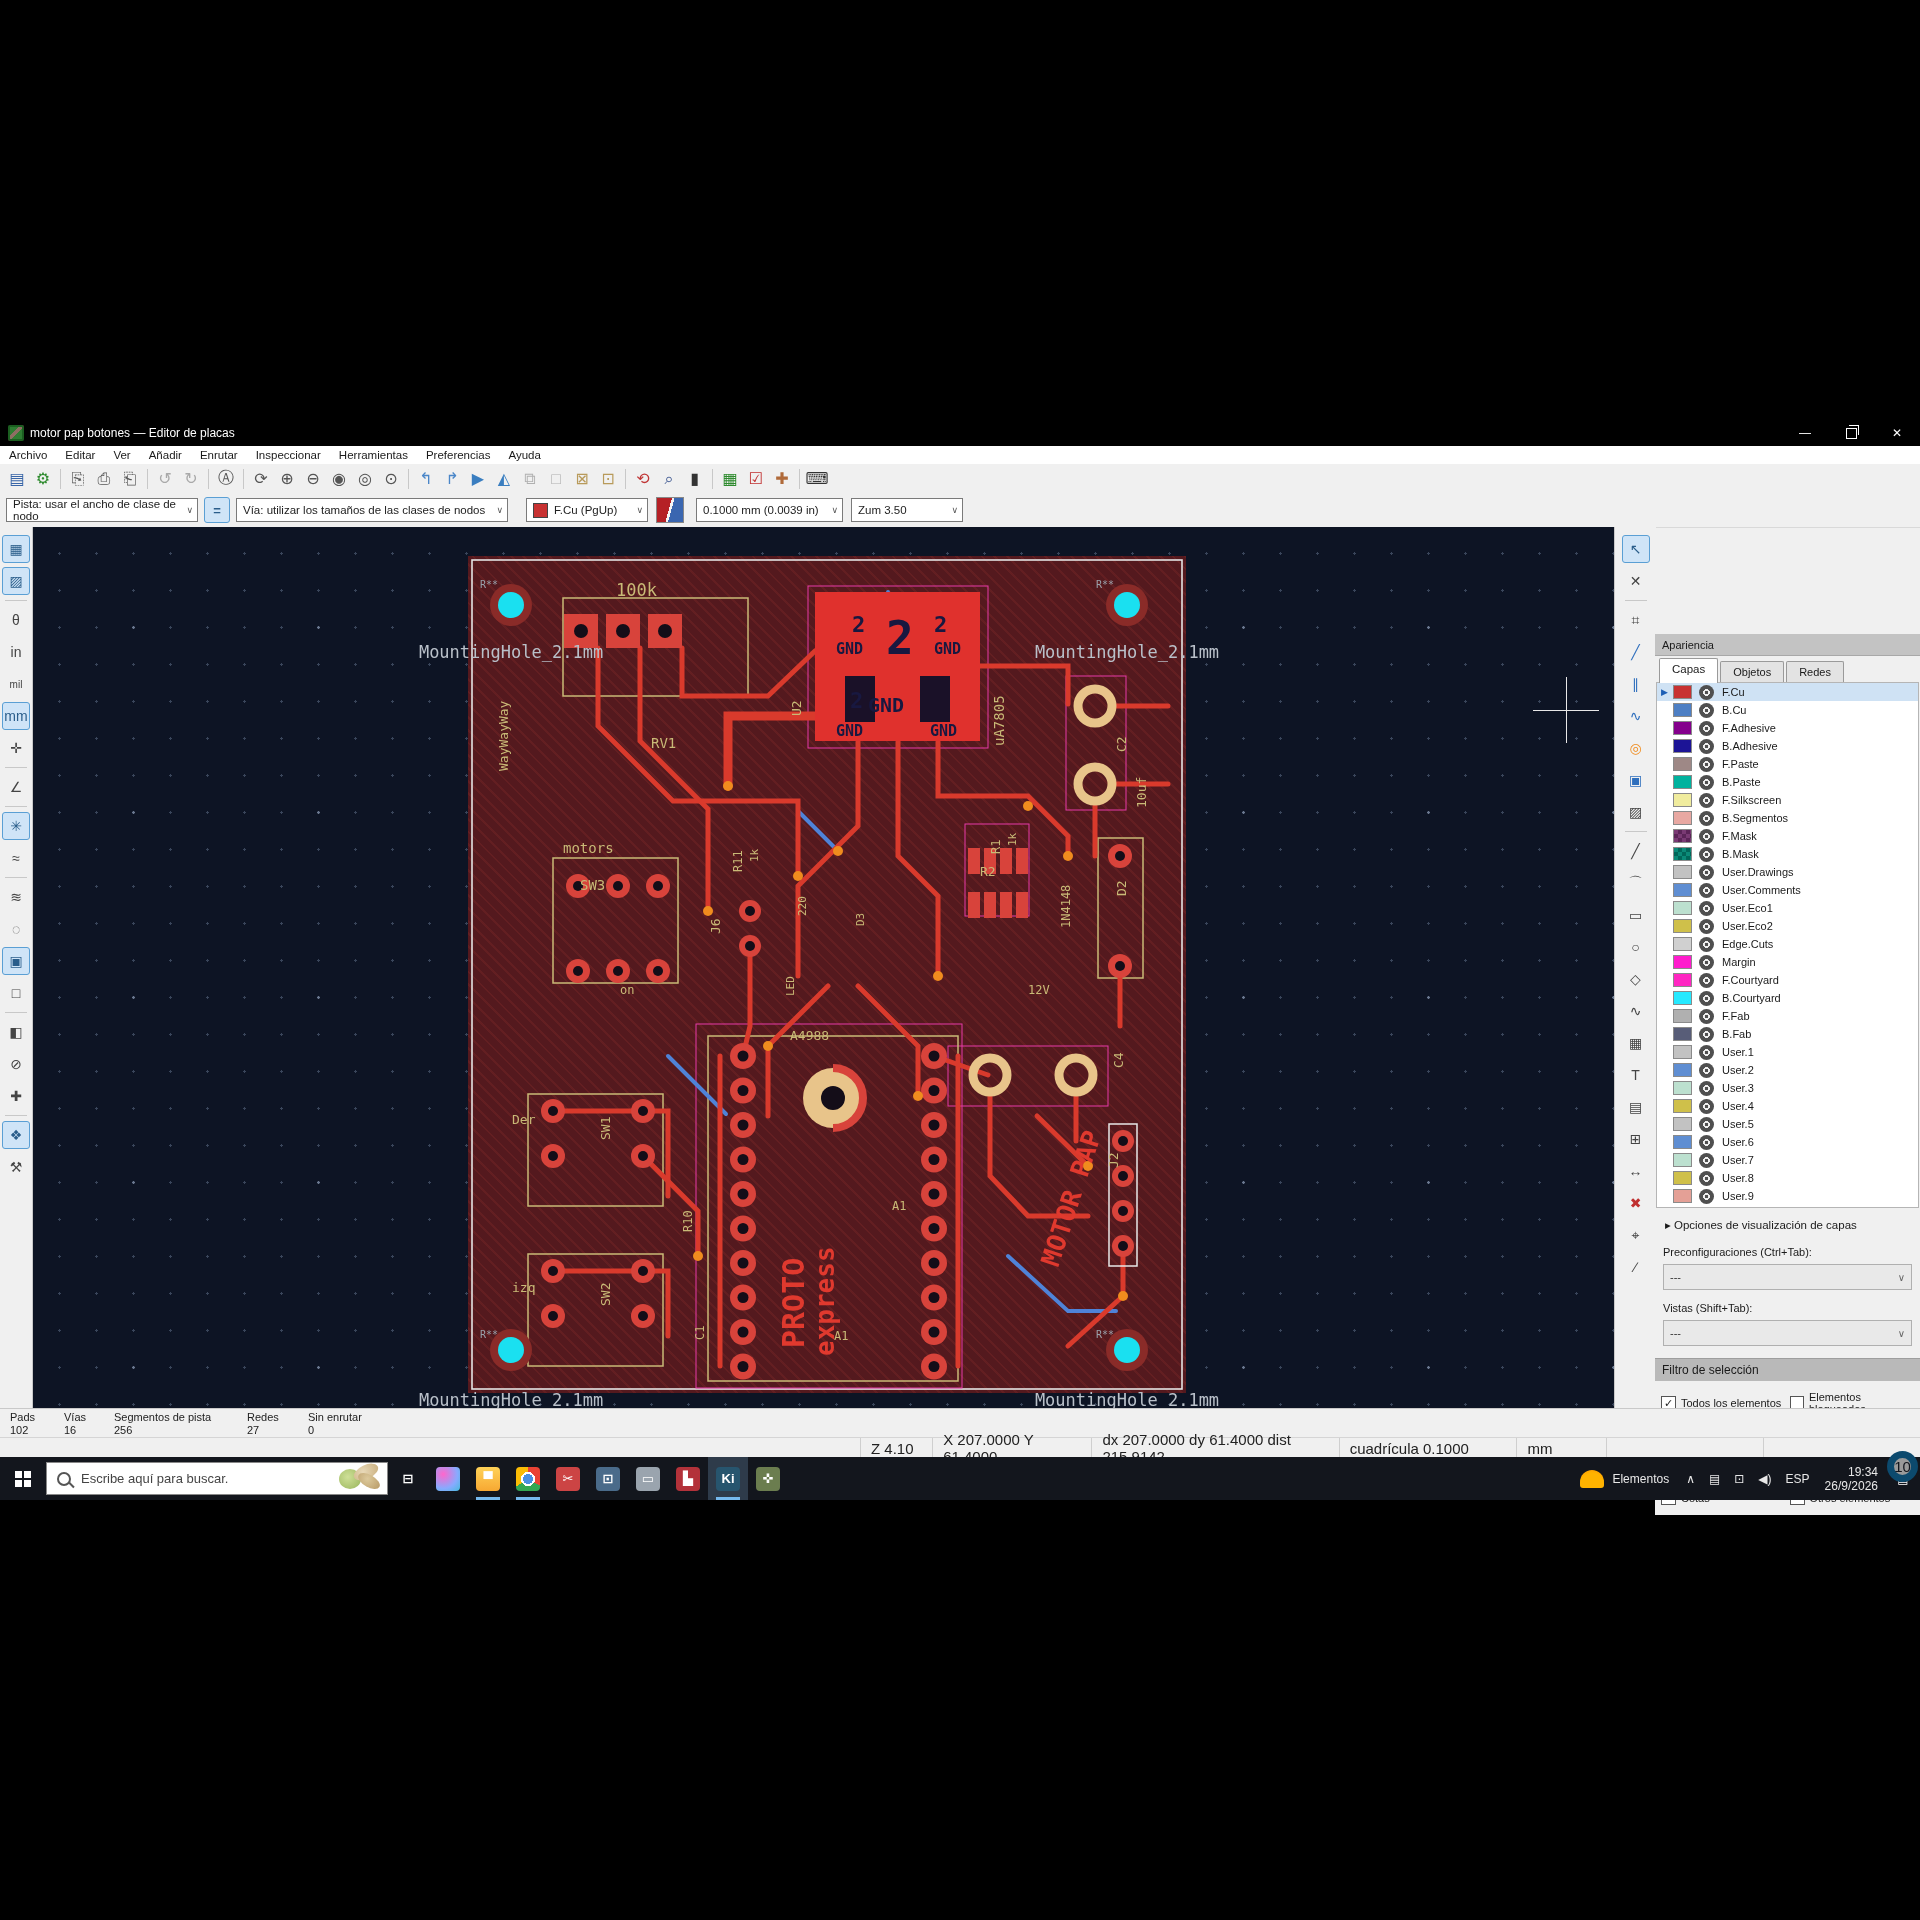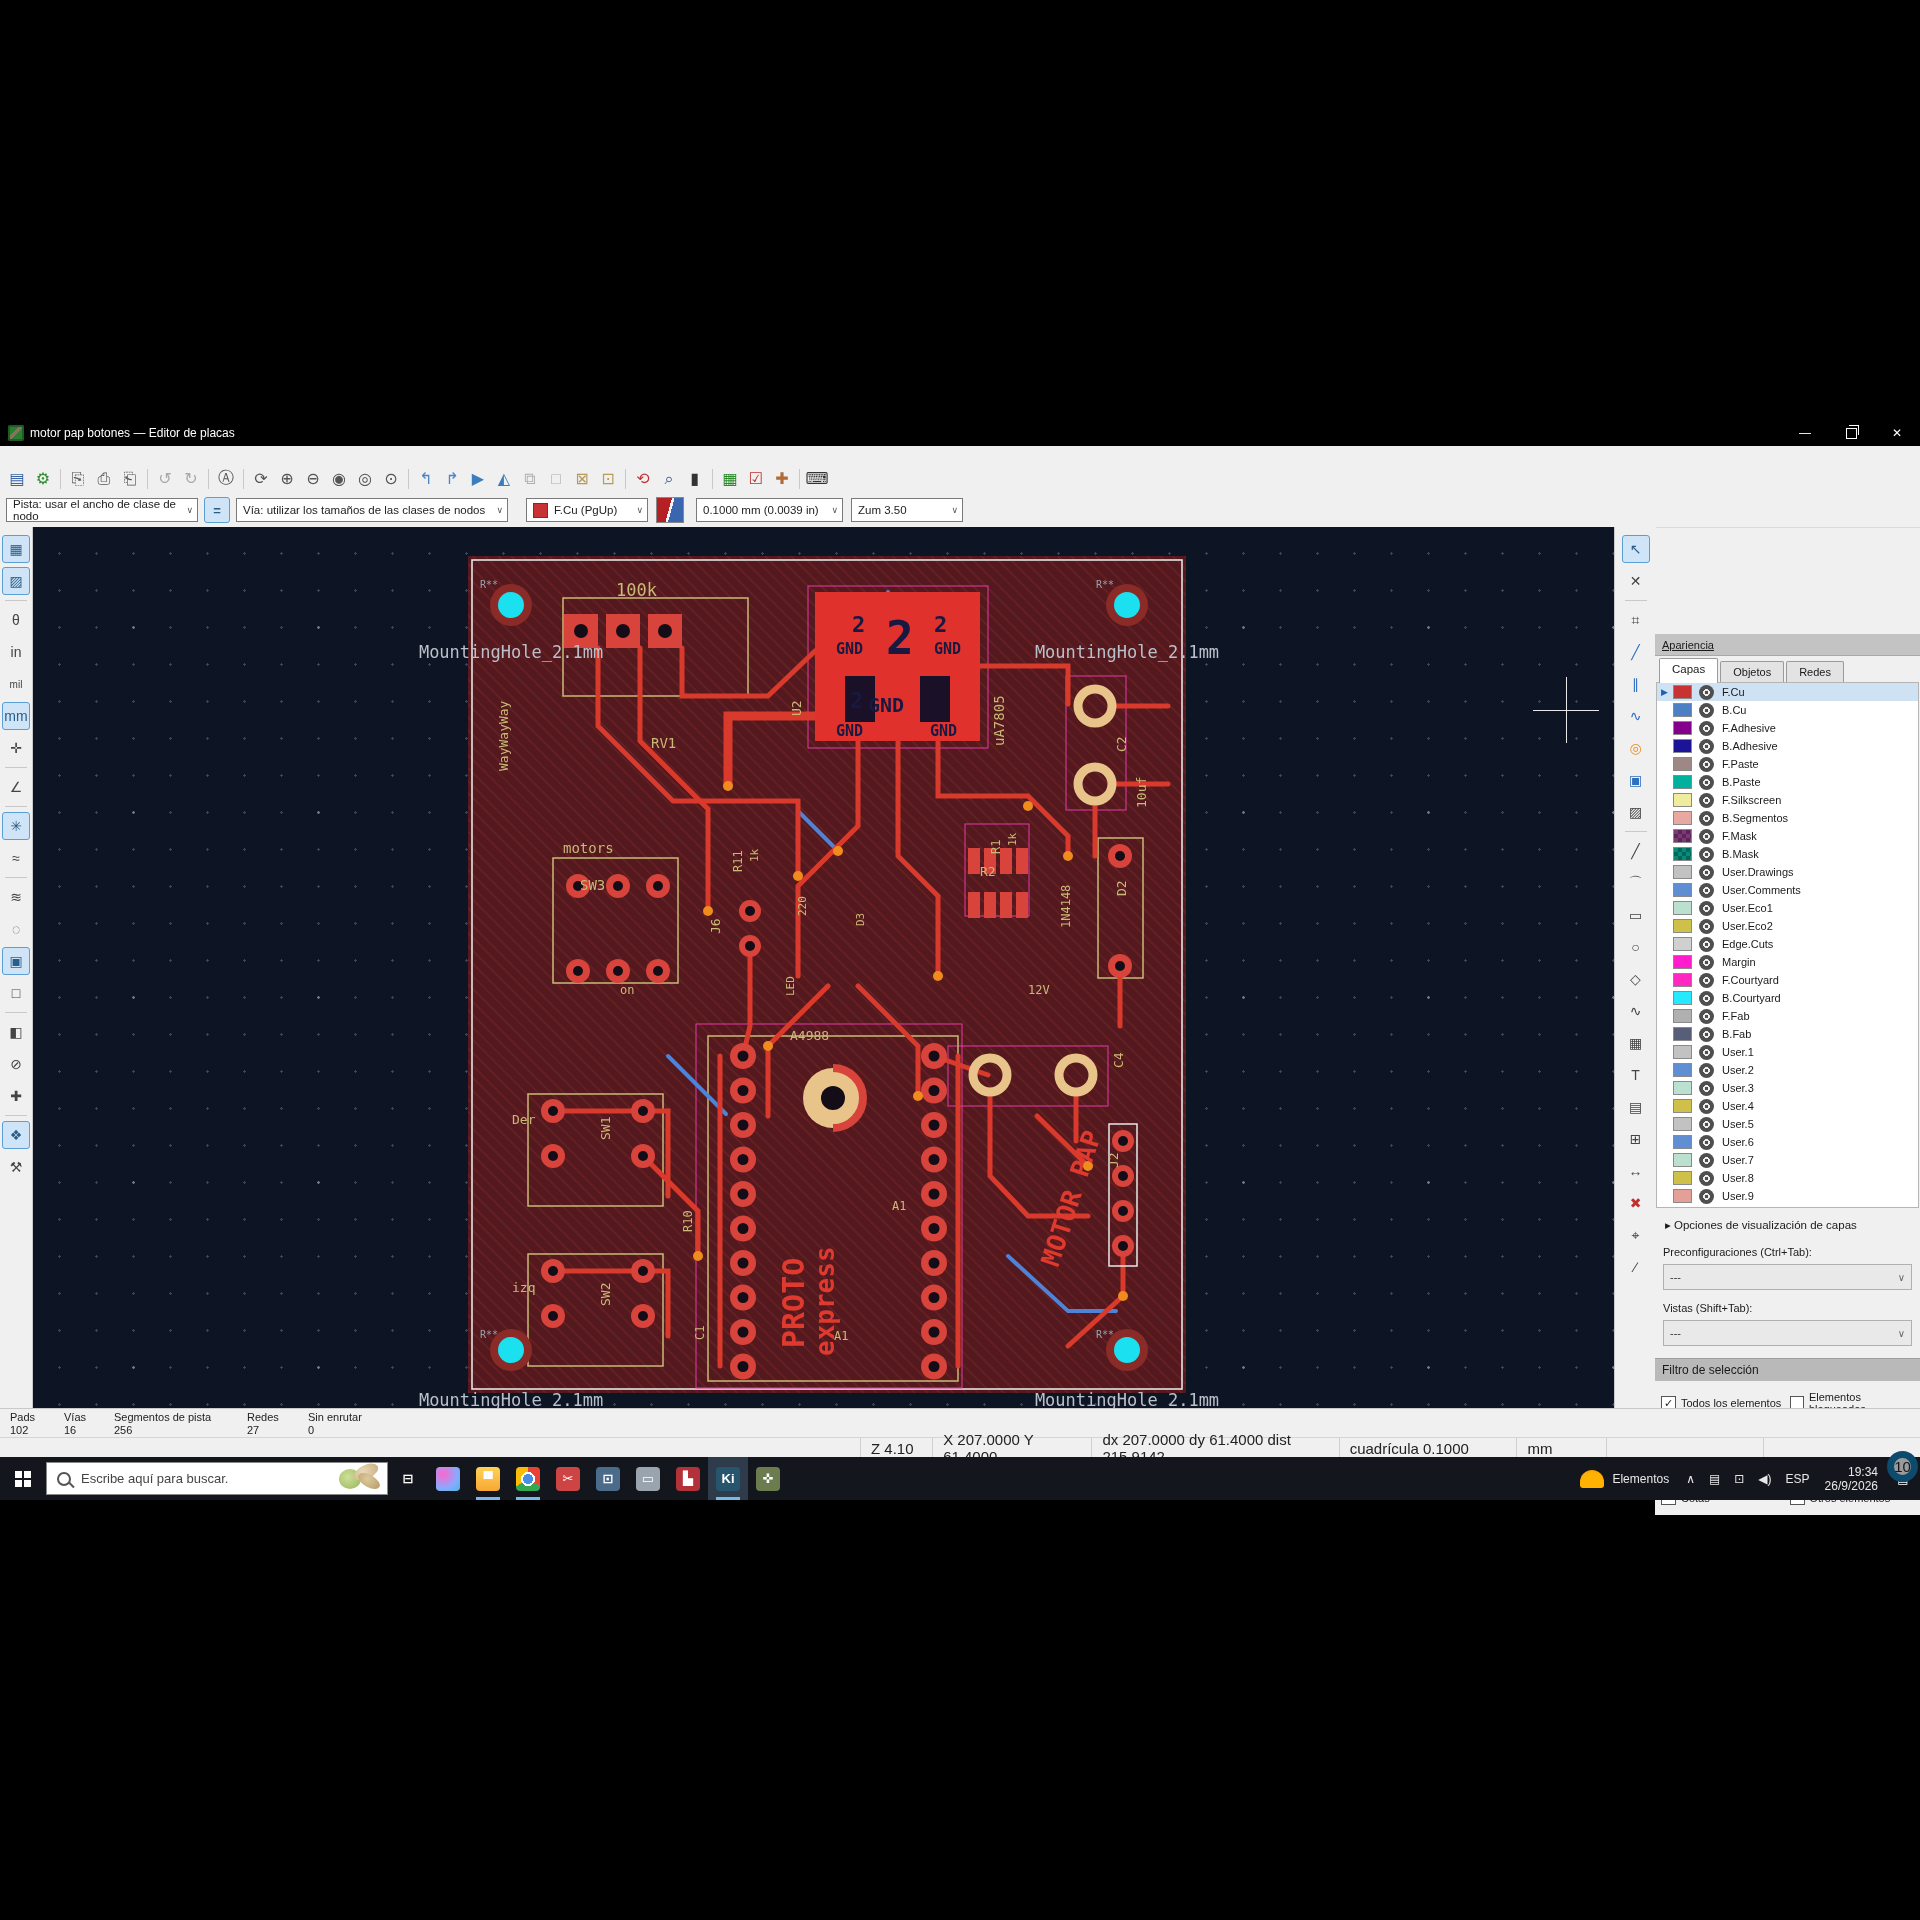--- a/index.html
+++ b/index.html
@@ -56,21 +56,21 @@
   #crosshair-h{position:absolute;left:1500px;top:183px;width:66px;height:1px;background:#e8e8e8;}
   #crosshair-v{position:absolute;left:1533px;top:150px;width:1px;height:66px;background:#e8e8e8;}
 
   
   #board{position:absolute;left:435px;top:29px;width:718px;height:837px;background:#54191e;
     background-image:repeating-linear-gradient(45deg,rgba(230,80,64,.10) 0 2px,transparent 2px 9px);}
   #board svg{overflow:visible;}
 
   
   #panel{position:absolute;left:1655px;top:107px;width:265px;height:881px;background:#f0f0f0;font-size:11px;color:#1a1a1a;}
-  #panel-header{height:21px;background:#c3c3c3;display:flex;align-items:center;padding-left:7px;border-bottom:1px solid #a8a8a8;text-decoration:underline;}
+  #panel-header{height:21px;background:#c3c3c3;display:flex;align-items:center;padding-left:7px;border-bottom:1px solid #a8a8a8;}
   #tabs{display:flex;align-items:flex-end;height:26px;padding-left:4px;background:#f0f0f0;}
   .tab{padding:4px 12px;border:1px solid #9a9a9a;border-bottom:none;margin-right:2px;background:#e3e3e3;border-radius:2px 2px 0 0;}
   .tab.active{background:#fff;font-size:11.5px;position:relative;top:1px;height:16px;}
   #layerlist{background:#fff;border:1px solid #b5b5b5;margin:0 1px;height:524px;overflow:hidden;}
   .lrow{height:18px;display:flex;align-items:center;padding-left:4px;}
   .lrow.sel{background:#cfe2f4;}
   .larr{width:12px;color:#1d5fb5;font-size:9px;visibility:hidden;}
   .lrow.sel .larr{visibility:visible;}
   .lsw{width:17px;height:12px;border:1px solid #8a8a8a;margin-right:7px;}
   .leye{width:15px;height:15px;border-radius:50%;margin-right:8px;
@@ -132,20 +132,31 @@
     <span>motor pap botones — Editor de placas</span>
     <div id="wincontrols">
       <span class="wc">—</span>
       <span class="wc">
           <span class="wc-restore-box"></span>
         </span>
       <span class="wc">✕</span>
     </div>
   </div>
 
+  <div id="menubar">
+      <span class="menu-item">Archivo</span>
+      <span class="menu-item">Editar</span>
+      <span class="menu-item">Ver</span>
+      <span class="menu-item">Añadir</span>
+      <span class="menu-item">Enrutar</span>
+      <span class="menu-item">Inspeccionar</span>
+      <span class="menu-item">Herramientas</span>
+      <span class="menu-item">Preferencias</span>
+      <span class="menu-item">Ayuda</span>
+    </div>
 
   <div id="toolbar1">
       <span class="tbtn" style="color: rgb(58, 102, 168);">▤</span>
       <span class="tbtn" style="color: rgb(46, 139, 46);">⚙</span>
       <div class="tsep"></div>
       <span class="tbtn" style="color: rgb(85, 85, 85);">⎘</span>
       <span class="tbtn" style="color: rgb(85, 85, 85);">⎙</span>
       <span class="tbtn" style="color: rgb(85, 85, 85);">⎗</span>
       <div class="tsep"></div>
       <span class="tbtn" style="color: rgb(169, 169, 169);">↺</span>

